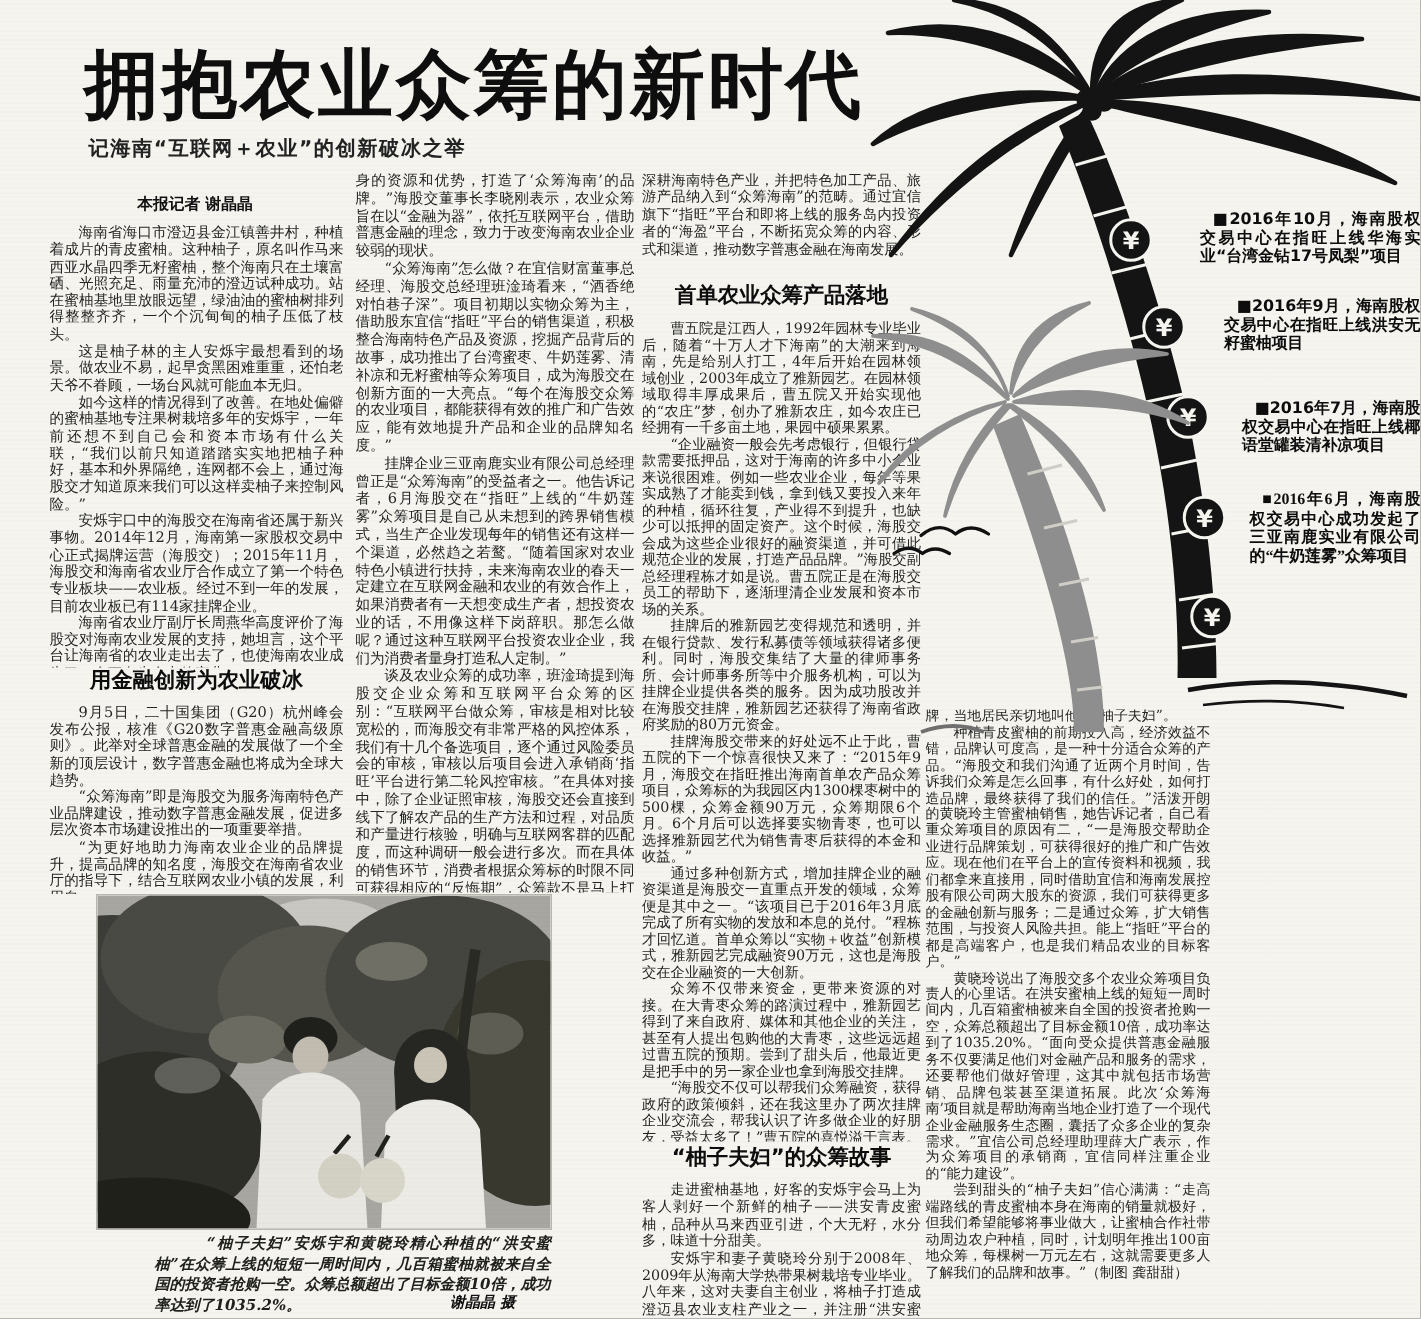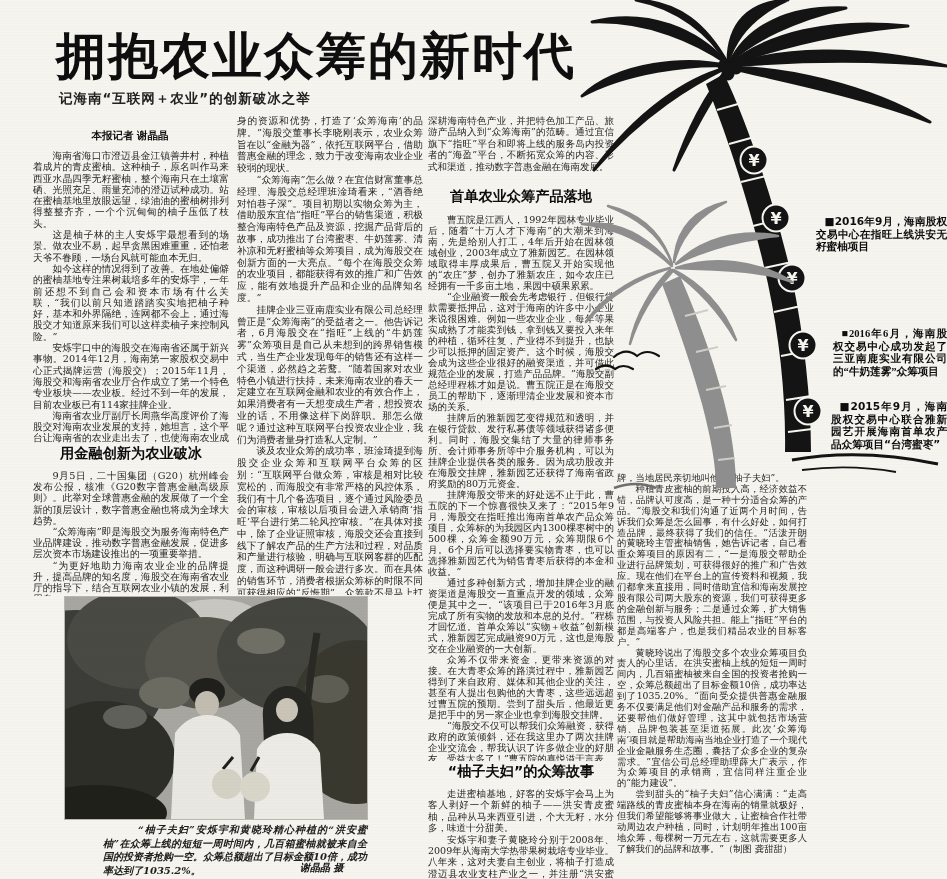--- a/index.html
+++ b/index.html
@@ -40,21 +40,21 @@
            color:#20201e;text-align:justify;text-indent:3.5em;
            font-family:"DejaVu Serif","Liberation Serif",serif;}
   #credit{position:absolute;left:300px;top:861px;font-size:10px;font-weight:bold;
           font-style:italic;color:#111;}
   
   #palm{position:absolute;left:578px;top:0;z-index:1;}
   .timeline-item{position:absolute;z-index:2;margin:0;font-weight:bold;color:#0d0d0d;
                  font-size:10.6px;line-height:12.6px;text-align:justify;text-indent:0.8em;
                  font-family:"DejaVu Sans","Liberation Sans",sans-serif;}
   #tl1{left:800px;top:140px;width:147px;}
-  #tl2{left:816px;top:215px;width:131px;}
+  #tl2{left:816px;top:198px;width:131px;}
   #tl3{left:828px;top:266px;width:119px;}
   #tl4{left:833px;top:328px;width:114px;font-family:Liberation Serif, serif;}
   #tl5{left:831px;top:400px;width:116px;}
   
   #page::after{content:"";position:absolute;inset:0;pointer-events:none;
     background:repeating-linear-gradient(0deg,rgba(0,0,0,0.012) 0 1px,transparent 1px 3px);}
 </style>
 </head>
 <body>
 
@@ -208,17 +208,18 @@
       <path d="M214,460 Q282,448 360,464" stroke="#141414" stroke-width="3"></path>
       <path d="M224,470 Q272,464 318,472" stroke="#141414" stroke-width="1.8"></path>
       <path d="M36,488 Q58,480 78,488" stroke="#6f6f6f" stroke-width="2.5"></path>
     </g>
     <g fill="none" stroke="#111" stroke-width="2.2" stroke-linecap="round">
       <path d="M36,357 Q48,347 59,356 M59,356 Q69,348 81,356"></path>
       <path d="M18,369 Q28,362 37,369 M37,369 Q45,363 55,369"></path>
     </g>
   </svg>
 
+  <p id="tl1" class="timeline-item">■2016年10月，海南股权交易中心在指旺上线华海实业“台湾金钻17号凤梨”项目</p>
   <p id="tl2" class="timeline-item">■2016年9月，海南股权交易中心在指旺上线洪安无籽蜜柚项目</p>
+  <p id="tl3" class="timeline-item">■2016年7月，海南股权交易中心在指旺上线椰语堂罐装清补凉项目</p>
   <p id="tl4" class="timeline-item">■2016年6月，海南股权交易中心成功发起了三亚南鹿实业有限公司的“牛奶莲雾”众筹项目</p>
-  <p id="tl5" class="timeline-item">■2015年9月，海南股权交易中心联合雅新园艺开展海南首单农产品众筹项目“台湾蜜枣”</p>
 
 </div>
 
 </body></html>

